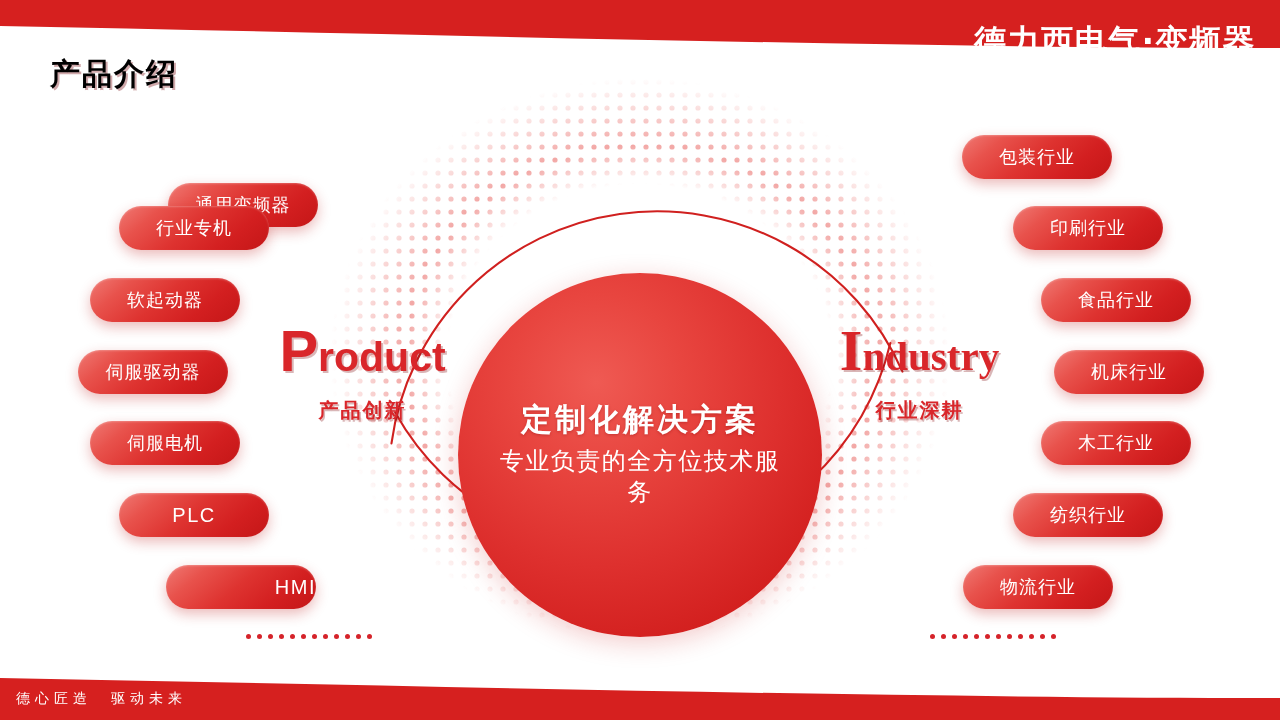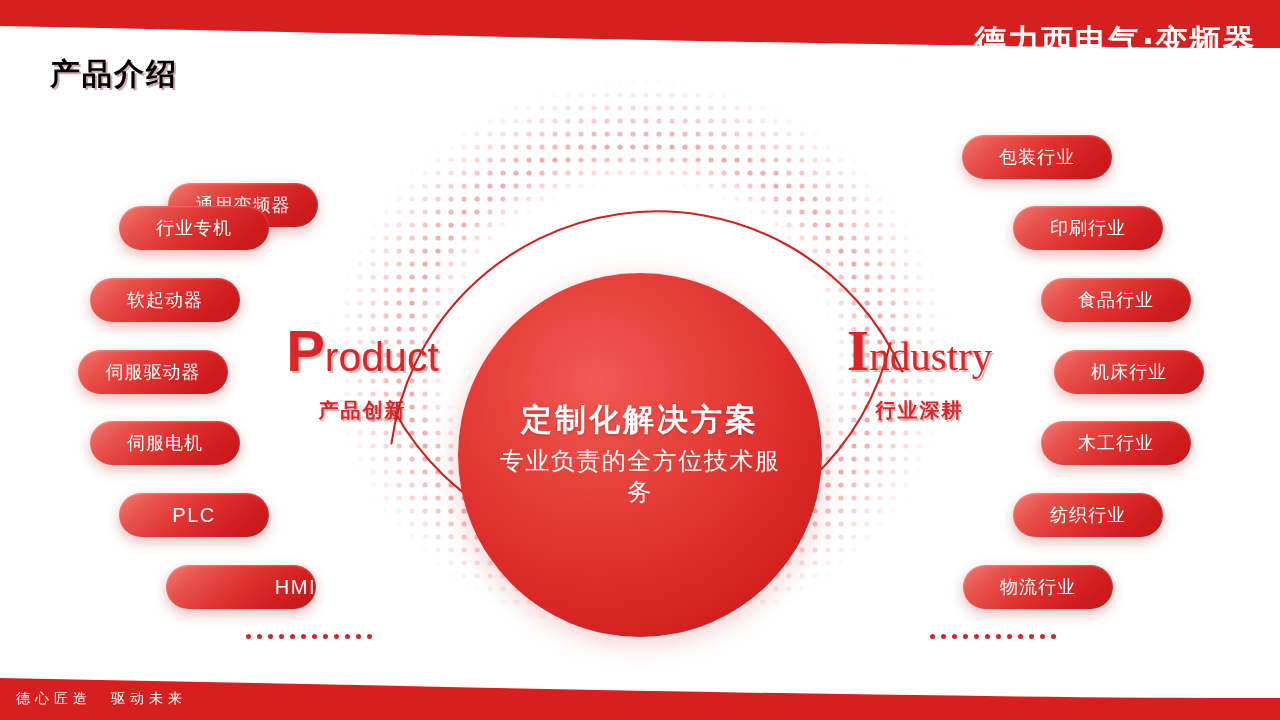--- a/index.html
+++ b/index.html
@@ -140,21 +140,21 @@
     line-height: 1;
     text-shadow: 2px 2px 0 rgba(130,12,16,0.3);
     display: block;
   }
   .axis-label .en .cap {
     font-size: 58px;
     font-weight: bold;
   }
   .axis-label .en .rest {
     font-size: 41px;
-    font-weight: normal;
+    font-weight: bold;
   }
   .axis-label .cn {
     display: block;
     margin-top: 17px;
     color: #d9262a;
     font-size: 20px;
     font-weight: bold;
     letter-spacing: 2px;
     text-shadow: 1.5px 1.5px 0 rgba(130,12,16,0.3);
     font-family: "DejaVu Sans", "Liberation Sans", sans-serif;

